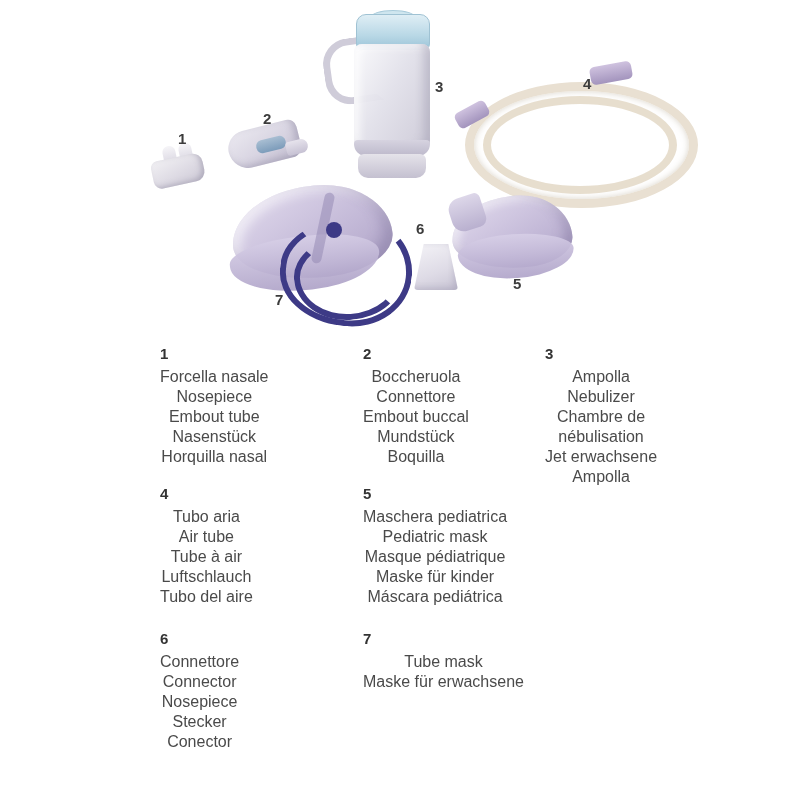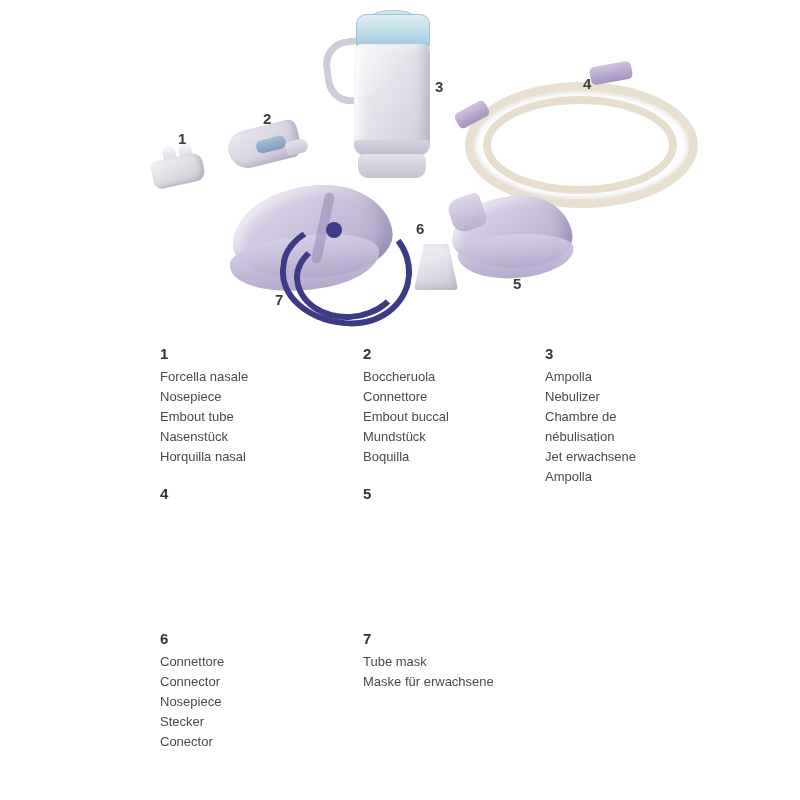--- a/index.html
+++ b/index.html
@@ -322,24 +322,25 @@
   }
   .legend-num {
     font-size: 15px;
     font-weight: bold;
     color: #333333;
     line-height: 18px;
     margin-bottom: 4px;
     font-family: "Liberation Sans", sans-serif;
   }
   .legend-lines {
-    font-size: 13px;
+    font-size: 16px;
     line-height: 20px;
     color: #4a4a4a;
     font-family: "Liberation Sans", sans-serif;
+    text-align: center;
   }
   .legend-lines div {
     white-space: nowrap;
   }
 </style>
 </head>
 <body>
 
 <div id="page">
 
@@ -428,23 +429,37 @@
           <div>Ampolla</div>
           <div>Nebulizer</div>
           <div>Chambre de</div>
           <div>nébulisation</div>
           <div>Jet erwachsene</div>
           <div>Ampolla</div>
         </div>
       </div>
       <div class="legend-block" style="left: 0px; top: 140px;">
         <div class="legend-num">4</div>
+        <div class="legend-lines">
+          <div>Tubo aria</div>
+          <div>Air tube</div>
+          <div>Tube à air</div>
+          <div>Luftschlauch</div>
+          <div>Tubo del aire</div>
+        </div>
       </div>
       <div class="legend-block" style="left: 203px; top: 140px;">
         <div class="legend-num">5</div>
+        <div class="legend-lines">
+          <div>Maschera pediatrica</div>
+          <div>Pediatric mask</div>
+          <div>Masque pédiatrique</div>
+          <div>Maske für kinder</div>
+          <div>Máscara pediátrica</div>
+        </div>
       </div>
       <div class="legend-block" style="left: 0px; top: 285px;">
         <div class="legend-num">6</div>
         <div class="legend-lines">
           <div>Connettore</div>
           <div>Connector</div>
           <div>Nosepiece</div>
           <div>Stecker</div>
           <div>Conector</div>
         </div>

